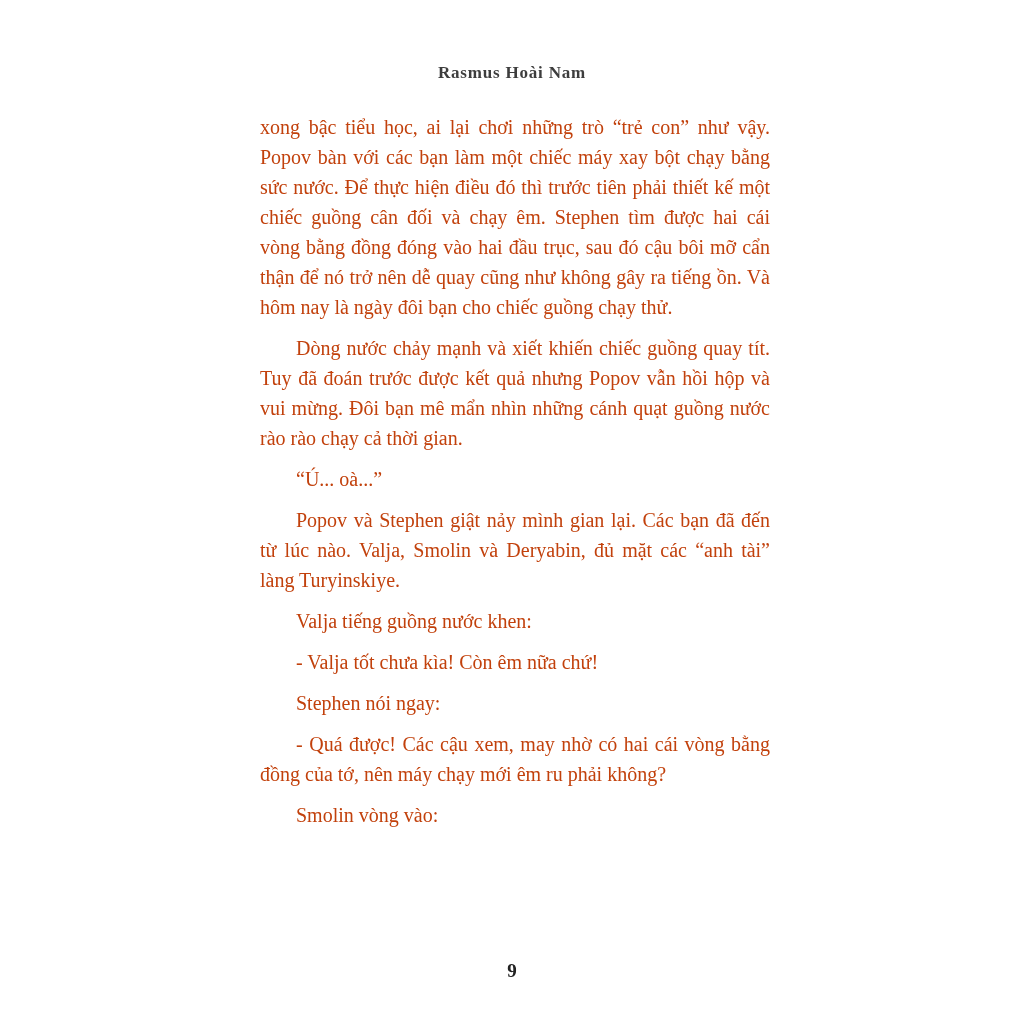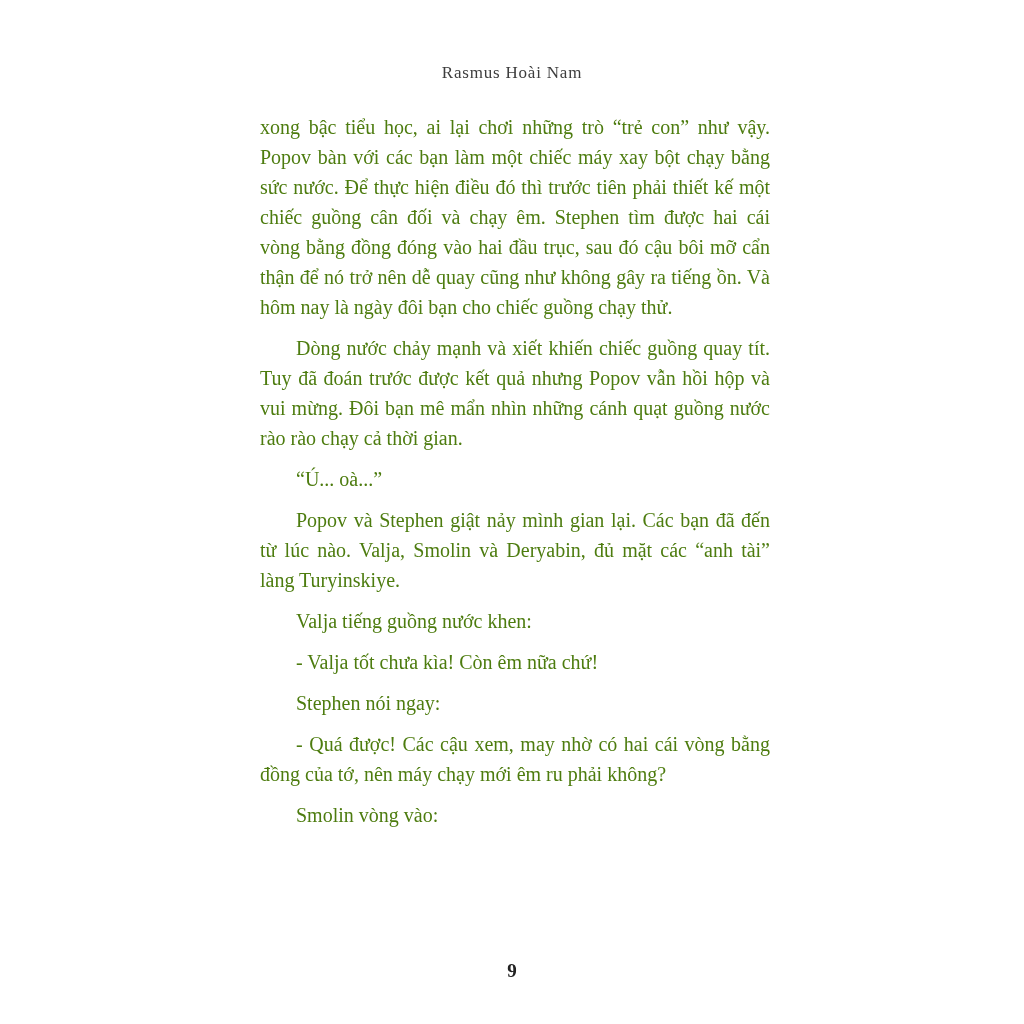--- a/index.html
+++ b/index.html
@@ -17,29 +17,30 @@
     font-family: "Liberation Serif", "DejaVu Serif", serif;
     color: #1c1c1c;
   }
   .running-head {
     padding-top: 62px;
     text-align: center;
     font-size: 17px;
     letter-spacing: 0.8px;
     color: #3d3d3d;
     line-height: 22px;
+    font-weight: bold;
   }
   .text-block {
     width: 510px;
     margin: 28px auto 4px auto;
     transform: translateX(3px);
     font-size: 20px;
     line-height: 30px;
     text-align: justify;
-    color: #4d7c0f;
+    color: #c2410c;
   }
   .text-block p {
     margin: 0 0 11px 0;
   }
   .text-block p.indented {
     text-indent: 36px;
   }
   .folio {
     position: absolute;
     bottom: 42px;

